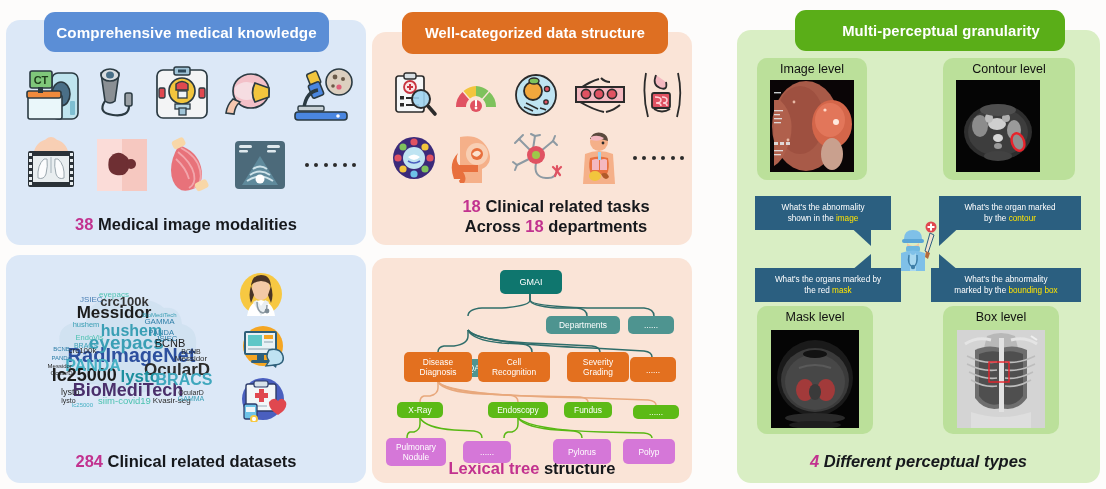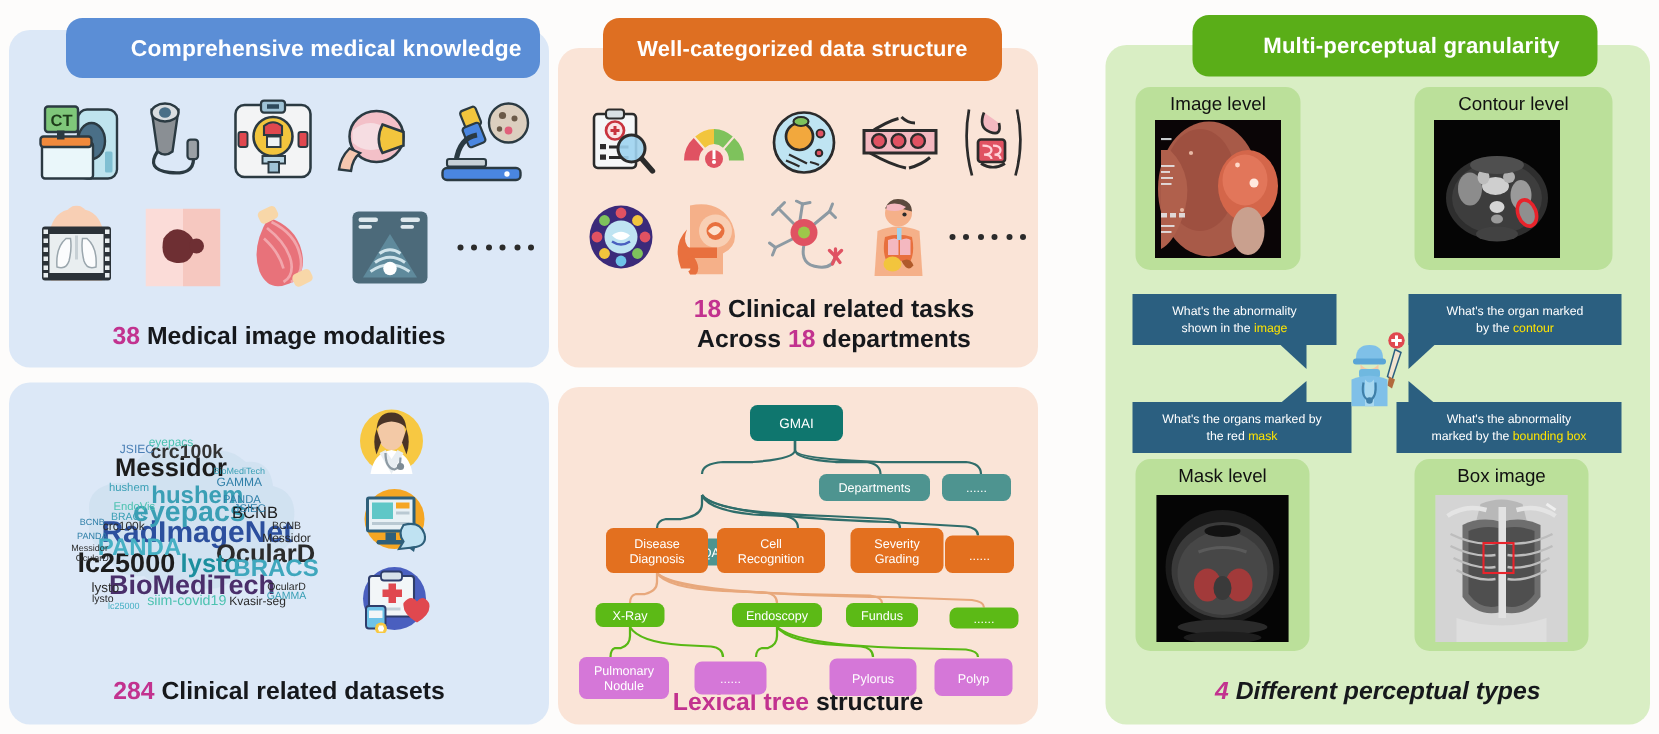--- a/index.html
+++ b/index.html
@@ -26,21 +26,21 @@
   .pill{
     position:absolute;
     display:flex;align-items:center;justify-content:center;
     border-radius:11px;
     color:#ffffff;
     font-weight:bold;
     letter-spacing:.1px;
     z-index:6;
     white-space:nowrap;
   }
-  .pill-blue{background:#5b8ed6;padding-left:31px;}
+  .pill-blue{background:#5b8ed6;}
   .pill-orange{background:#de6f22;}
   .pill-green{background:#5aae18;}
 
   
   .caption{
     position:absolute;left:0;right:0;text-align:center;
     font-size:16.5px;font-weight:bold;color:#16181c;
   }
   .caption .num{color:#c2328f;}
   .caption .lex{color:#c2328f;}
@@ -752,21 +752,21 @@
           <ellipse cx="55" cy="60" rx="9" ry="11" fill="#a23a3a"></ellipse>
           <ellipse cx="44" cy="62" rx="6" ry="8" fill="#3a3a3a"></ellipse>
           <path d="M28 38 q16 -6 32 0" fill="none" stroke="#5a5a5a" stroke-width="2"></path>
           <ellipse cx="44" cy="88" rx="30" ry="5" fill="#2a2a2a"></ellipse>
           <ellipse cx="44" cy="95" rx="26" ry="4" fill="#1e1e1e"></ellipse>
         </svg>
       </div>
     </div>
 
     <div class="subcard" style="left:206px;top:306px;width:116px;height:128px;">
-      <div class="sub-title">Box image</div>
+      <div class="sub-title">Box level</div>
       <div class="thumb" style="left:14px;top:24px;width:88px;height:98px;background:#dcdcdc;">
         <svg width="88" height="98" viewBox="0 0 88 98">
           <rect width="88" height="98" fill="#c9c9c9"></rect>
           <path d="M0 0 h88 v98 h-88 Z" fill="#d4d4d4"></path>
           <path d="M30 6 q14 -6 28 0 l4 16 l-36 0 Z" fill="#b8b8b8"></path>
           <path d="M18 20 q12 -6 26 -2 l0 60 q-16 4 -26 -10 Z" fill="#6e6e6e"></path>
           <path d="M70 20 q-12 -6 -26 -2 l0 60 q16 4 26 -10 Z" fill="#6e6e6e"></path>
           <path d="M22 24 q10 -4 20 -2 l0 52 q-12 3 -20 -8 Z" fill="#4f4f4f"></path>
           <path d="M66 24 q-10 -4 -20 -2 l0 52 q12 3 20 -8 Z" fill="#4f4f4f"></path>
           <rect x="42" y="8" width="5" height="74" fill="#e2e2e2"></rect>

